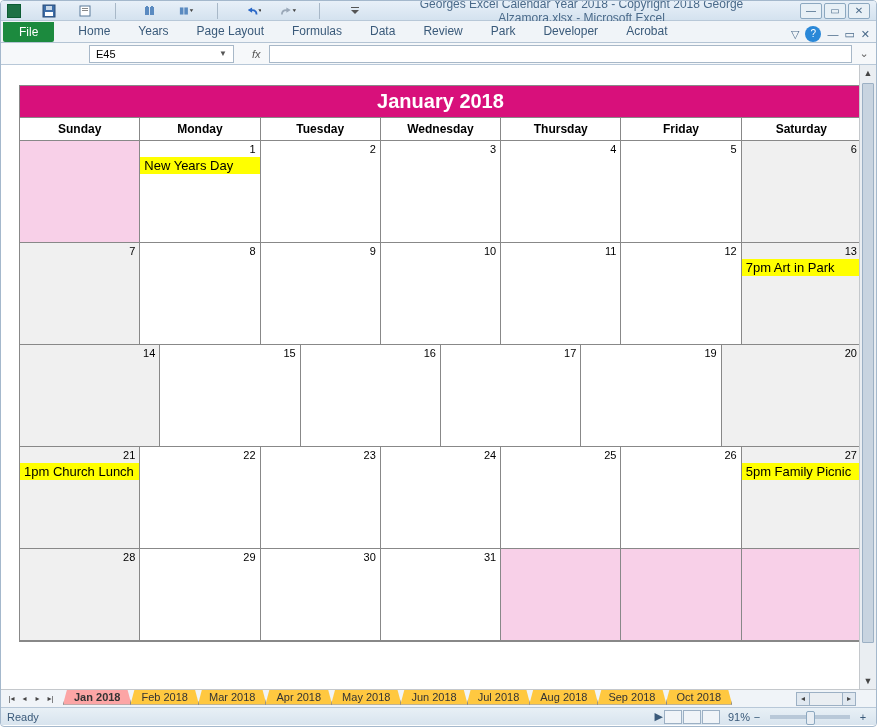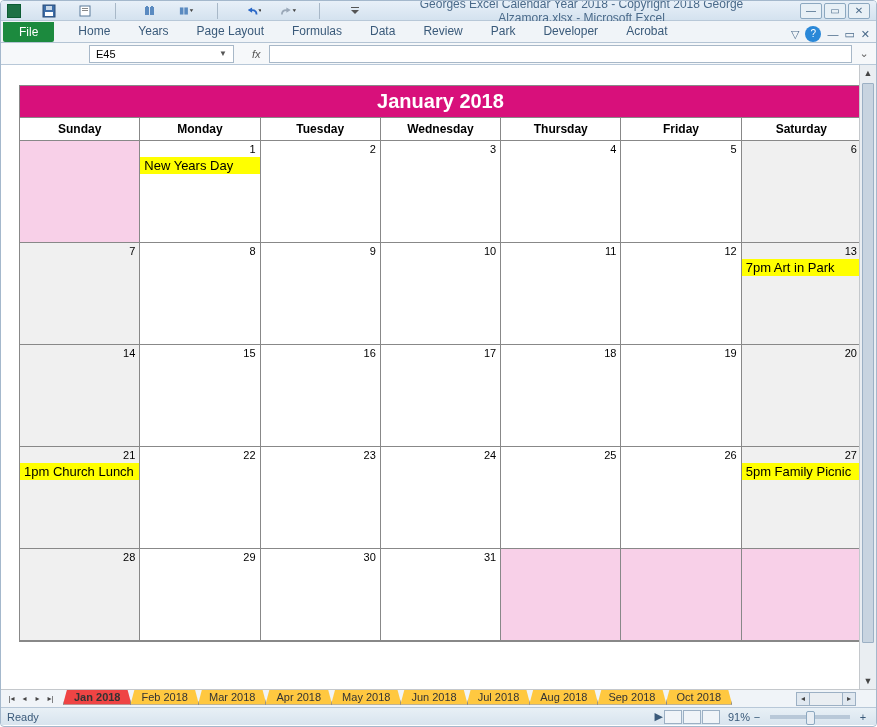--- a/index.html
+++ b/index.html
@@ -39,21 +39,21 @@
 .cal-cell { flex: 1; border-right: 1px solid #888; border-bottom: 1px solid #888; background: #f0f0f0; display: flex; flex-direction: column; overflow: hidden; }
 .cal-cell.white { background: #fff; }
 .cal-cell.pink { background: #f8d0e8; }
 .day-num { text-align: right; padding: 2px 4px; font-size: 11px; }
 .event { background: #ffff00; padding: 1px 4px; font-size: 13px; white-space: nowrap; }
 
 .sheet-tabs { height: 18px; background: #f0f4f8; border-top: 1px solid #c4c8cc; display: flex; align-items: center; padding-left: 4px; position: relative; }
 .tab-nav-btn { width: 13px; height: 14px; display: flex; align-items: center; justify-content: center; font-size: 8px; color: #444; cursor: pointer; }
 .tabs-strip { display: flex; margin-left: 6px; height: 18px; align-items: flex-start; overflow: hidden; flex: 1; }
 .sheet-tab { padding: 1px 10px; font-size: 11px; border: 1px solid #888; border-top: none; margin-right: -1px; background: #ffc840; color: #333; position: relative; top: 0; clip-path: polygon(4px 0, calc(100% - 4px) 0, 100% 100%, 0 100%); cursor: pointer; }
-.sheet-tab.active { background: #ef4444; font-weight: bold; z-index: 2; }
+.sheet-tab.active { background: #fca5a5; font-weight: bold; z-index: 2; }
 .hscroll { width: 60px; height: 14px; display: flex; align-items: center; margin-right: 20px; }
 .hscroll .harrow { width: 14px; height: 14px; border: 1px solid #9cb0c4; background: #e0e8f0; text-align: center; font-size: 8px; line-height: 12px; color:#444; cursor:pointer; }
 .hscroll .htrack { flex: 1; height: 14px; background: #eaeef2; border-top: 1px solid #9cb0c4; border-bottom: 1px solid #9cb0c4; }
 
 .status-bar { height: 18px; background: linear-gradient(#e8f0f6,#d8e4ee); border-top: 1px solid #b8c8d8; display: flex; align-items: center; padding: 0 6px; font-size: 11px; color: #3a5a7a; }
 .status-bar .ready { flex: 1; }
 .view-btn { width: 18px; height: 14px; border: 1px solid #9cb0c4; margin-left: 1px; background: #f0f4f8; cursor:pointer; }
 .zoom-slider { width: 80px; height: 4px; background: #b8c8d8; margin: 0 6px; position: relative; }
 .zoom-slider::before { content: ""; position: absolute; left: 36px; top: -4px; width: 7px; height: 12px; background: #e8eef4; border: 1px solid #8ca8c0; border-radius: 2px; }
 .zoom-btn { width: 14px; text-align: center; cursor: pointer; }
@@ -219,23 +219,20 @@
             <div class="day-num">14</div>
           </div>
           <div class="cal-cell white">
             <div class="day-num">15</div>
           </div>
           <div class="cal-cell white">
             <div class="day-num">16</div>
           </div>
           <div class="cal-cell white">
             <div class="day-num">17</div>
-          </div>
-          <div class="cal-cell white">
-            <div class="day-num">18</div>
           </div>
           <div class="cal-cell white">
             <div class="day-num">19</div>
           </div>
           <div class="cal-cell">
             <div class="day-num">20</div>
           </div>
         </div>
         <div class="cal-row">
           <div class="cal-cell">

